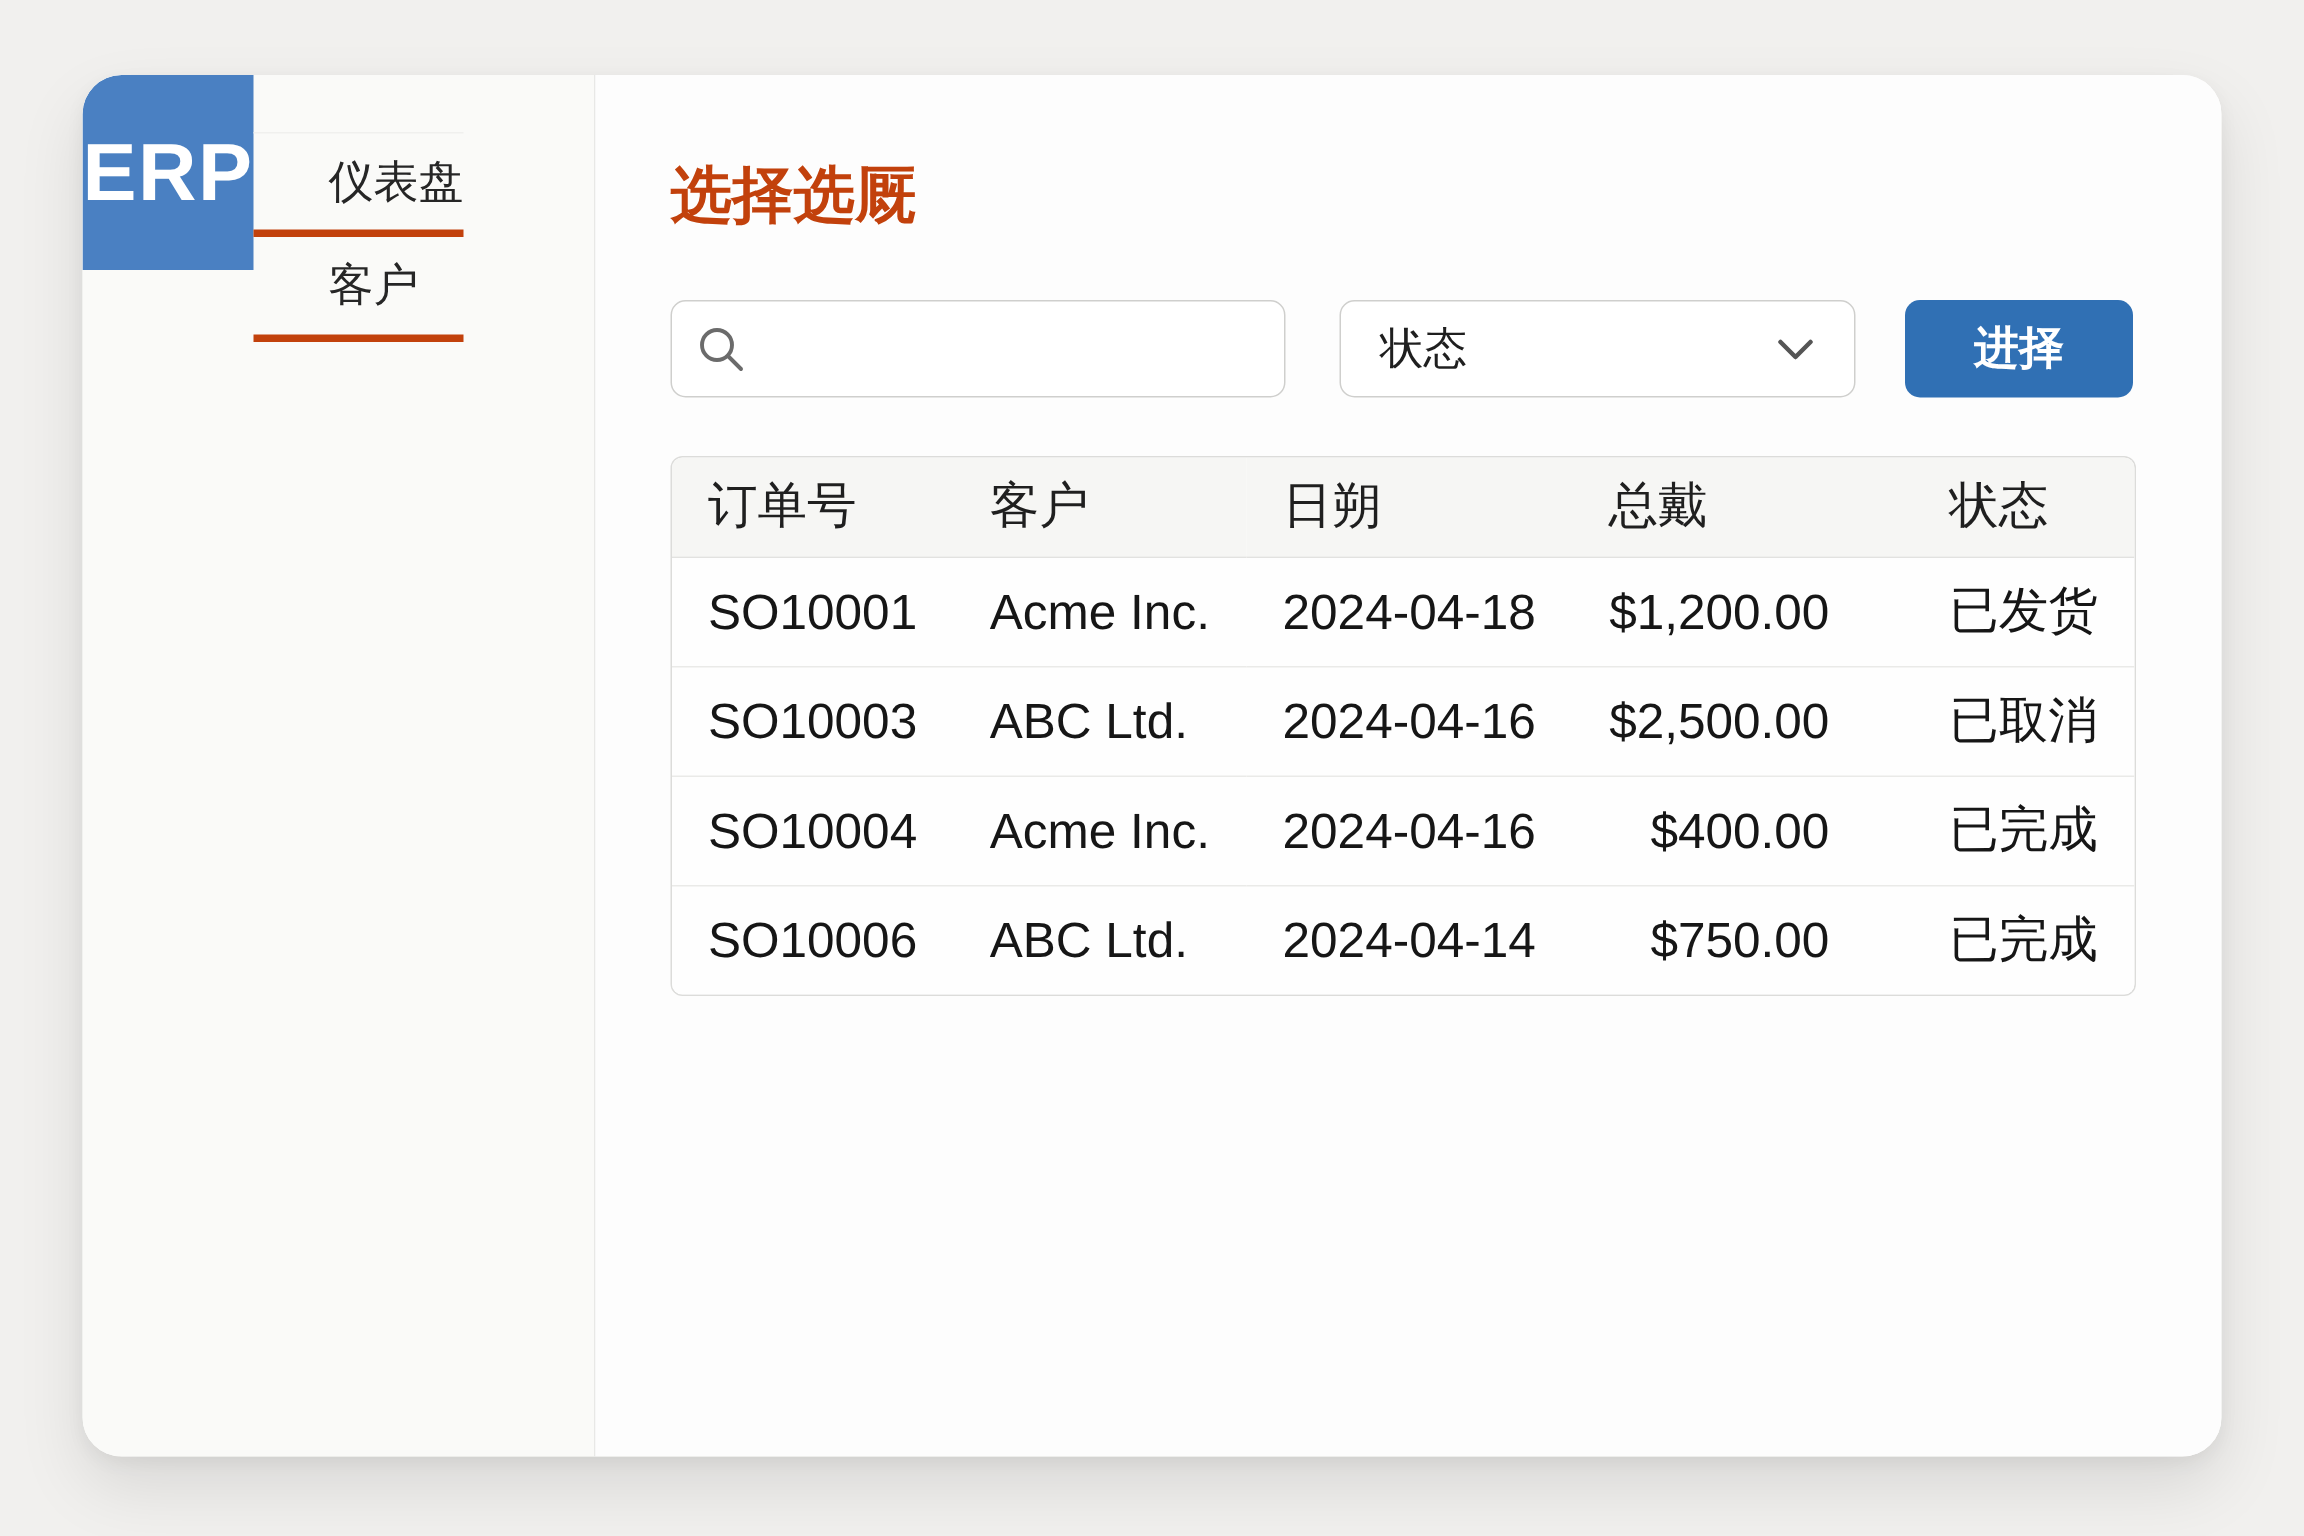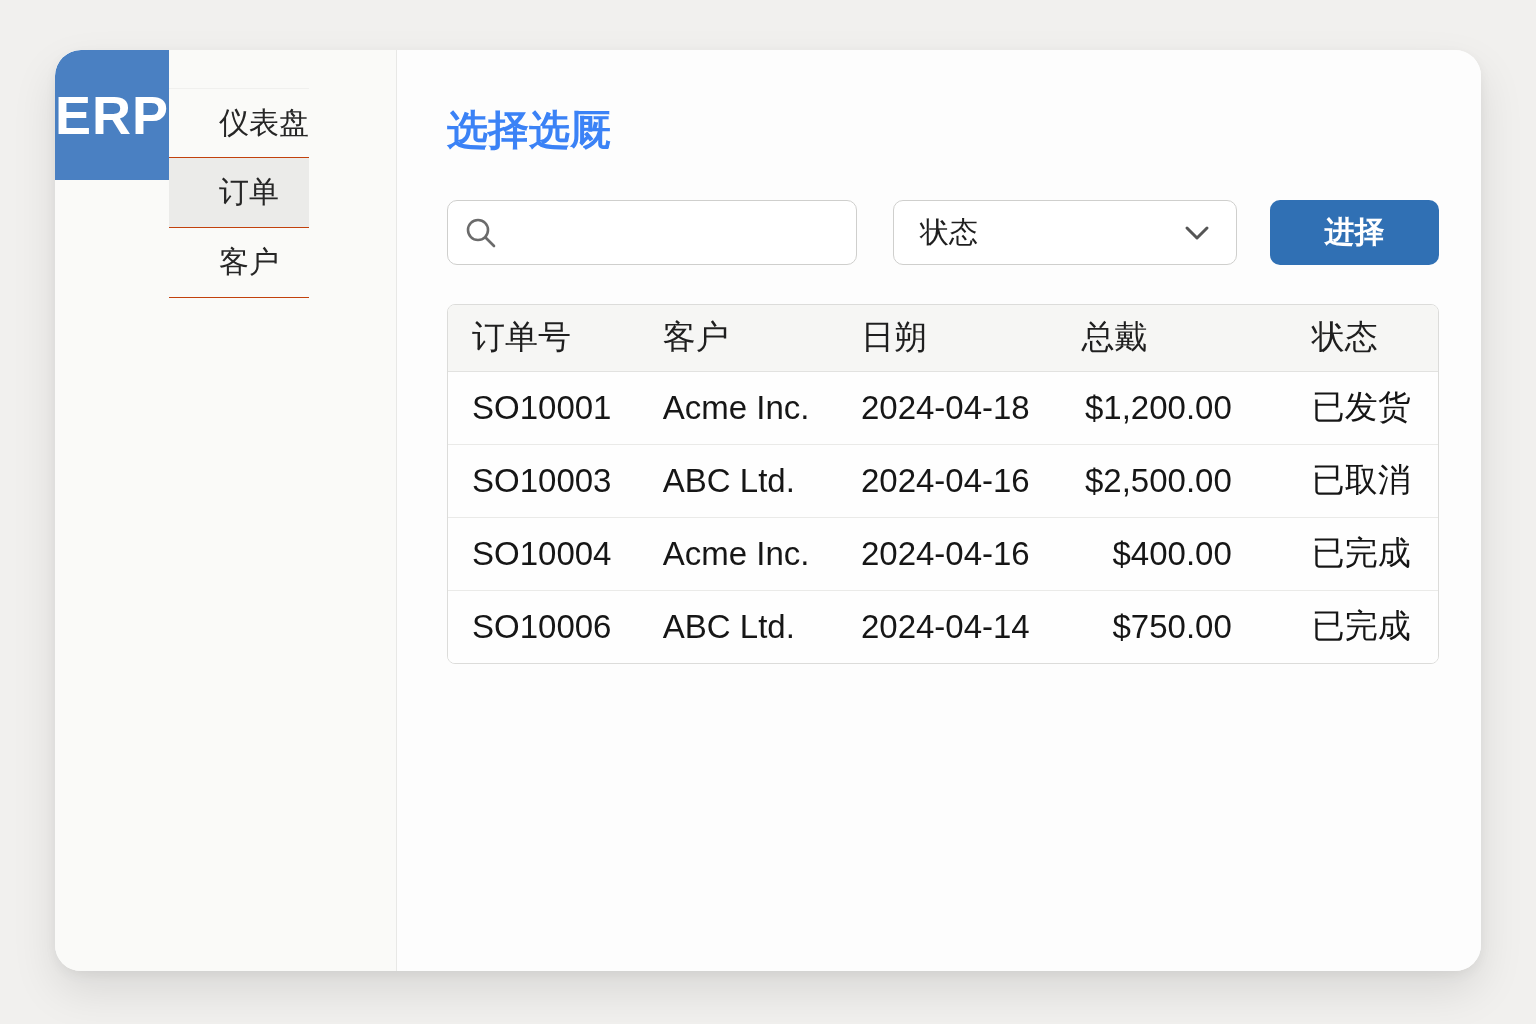--- a/index.html
+++ b/index.html
@@ -28,46 +28,46 @@
   .logo{
     height:130px;background:var(--accent);
     border-radius:26px 0 0 0;
     display:flex;align-items:center;justify-content:center;
     color:#ffffff;font-size:54px;font-weight:bold;letter-spacing:1px;
   }
   .nav{margin-top:38px;display:flex;flex-direction:column;}
   .side-item{
     height:70px;display:flex;align-items:center;
     padding-left:50px;font-size:30px;color:#262626;
-    border-bottom:1px solid #c2410c;cursor:pointer;
+    border-bottom:5px solid #c2410c;cursor:pointer;
   }
   .side-item:first-child{border-top:1px solid #f0f0ee;}
   .side-item.active{background:#ebebe9;}
   
   .main{flex:1;background:#fdfdfd;padding:50px 57px 0 50px;}
-  .page-title{font-size:41px;font-weight:700;color:#3b82f6;margin-top:3px;}
+  .page-title{font-size:41px;font-weight:700;color:#c2410c;margin-top:3px;}
   .toolbar{margin-top:42px;display:flex;align-items:center;}
   .search-box{
     width:410px;height:65px;border:1px solid #cfcfcd;border-radius:10px;
     background:#fff;display:flex;align-items:center;padding:0 16px;
   }
   .search-box svg{flex:0 0 auto;}
   .search-input{
     border:none;outline:none;flex:1;height:100%;
     font-size:28px;margin-left:12px;background:transparent;
     font-family:inherit;color:#1c1c1c;
   }
   .dropdown{
     width:344px;height:65px;border:1px solid #cfcfcd;border-radius:10px;
     background:#fff;margin-left:36px;
     display:flex;align-items:center;justify-content:space-between;
     padding:0 26px;font-size:29px;color:#1f1f1f;cursor:pointer;
   }
   .select-btn{
-    width:169px;height:65px;margin-left:33px;border:none;border-radius:10px;
+    width:152px;height:65px;margin-left:33px;border:none;border-radius:10px;
     background:var(--button);color:#fff;font-size:30px;font-weight:700;
     font-family:Liberation Sans, sans-serif;cursor:pointer;
   }
   
   .table-wrap{
     margin-top:39px;border:1px solid #dcdcda;border-radius:8px;
     overflow:hidden;background:#fff;
   }
   table{width:100%;border-collapse:collapse;font-size:33px;}
   thead tr{background:#f6f6f4;}
@@ -86,21 +86,20 @@
 </style>
 </head>
 <body>
 
 <div class="card">
 
   <div class="sidebar">
     <div class="logo">ERP</div>
     <div class="nav" id="sidebar-items">
         <div class="side-item">仪表盘</div>
-        <div class="side-item active">订单</div>
         <div class="side-item">客户</div>
       </div>
   </div>
 
   <div class="main">
     <div class="page-title">选择选厩</div>
 
     <div class="toolbar">
       <div class="search-box">
         <svg width="34" height="34" viewBox="0 0 34 34">

